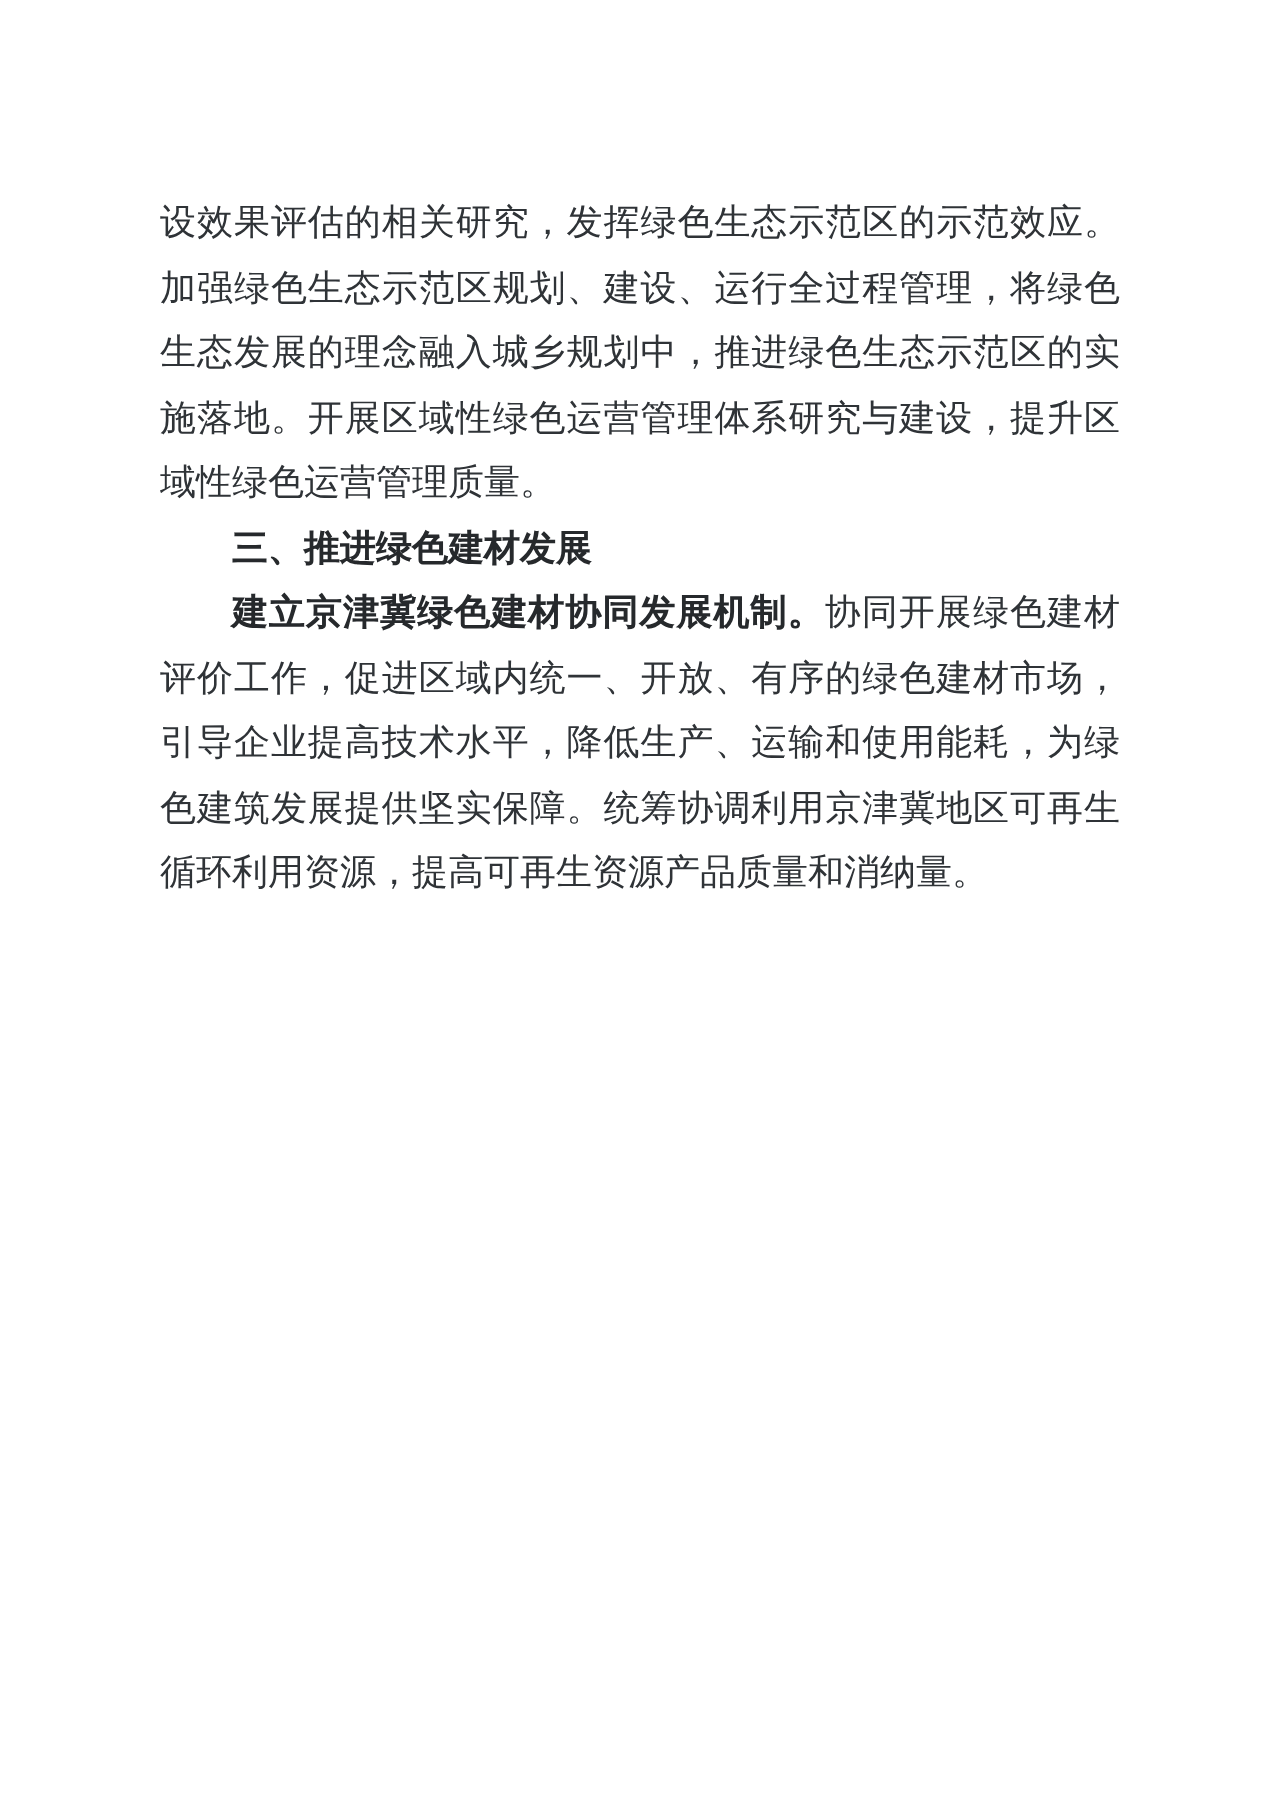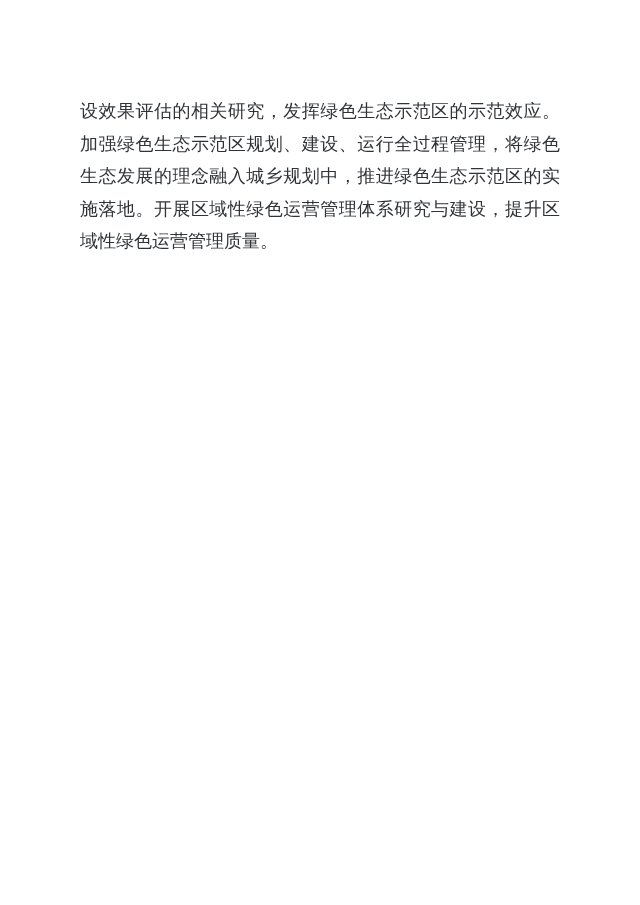--- a/index.html
+++ b/index.html
@@ -80,21 +80,23 @@
   }
 </style>
 </head>
 <body>
 
 <div class="page">
 
   <div class="body-text">
     <p class="para no-indent">设效果评估的相关研究，发挥绿色生态示范区的示范效应。加强绿色生态示范区规划、建设、运行全过程管理，将绿色生态发展的理念融入城乡规划中，推进绿色生态示范区的实施落地。开展区域性绿色运营管理体系研究与建设，提升区域性绿色运营管理质量。</p>
 
+    <h3 class="heading">三、推进绿色建材发展</h3>
 
+    <p class="para"><b>建立京津冀绿色建材协同发展机制。</b><span>协同开展绿色建材评价工作，促进区域内统一、开放、有序的绿色建材市场，引导企业提高技术水平，降低生产、运输和使用能耗，为绿色建筑发展提供坚实保障。统筹协调利用京津冀地区可再生循环利用资源，提高可再生资源产品质量和消纳量。</span></p>
 
   </div>
 
   <div class="page-number">- 21 -</div>
 
   <div class="watermark">
     <svg class="watermark-icon" viewBox="0 0 52 46" fill="none" xmlns="http://www.w3.org/2000/svg">
 
       <ellipse cx="13" cy="13" rx="11" ry="9" stroke="#d6d6d6" stroke-width="1.6" fill="none"></ellipse>
       <path d="M6 20 L4 26 L11 21.5" stroke="#d6d6d6" stroke-width="1.6" fill="none" stroke-linejoin="round"></path>

